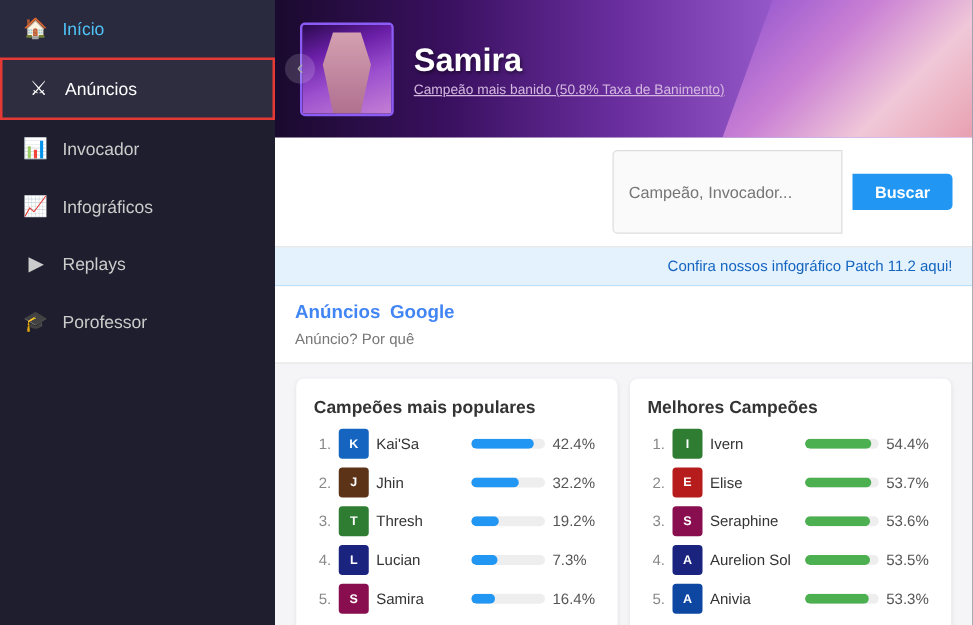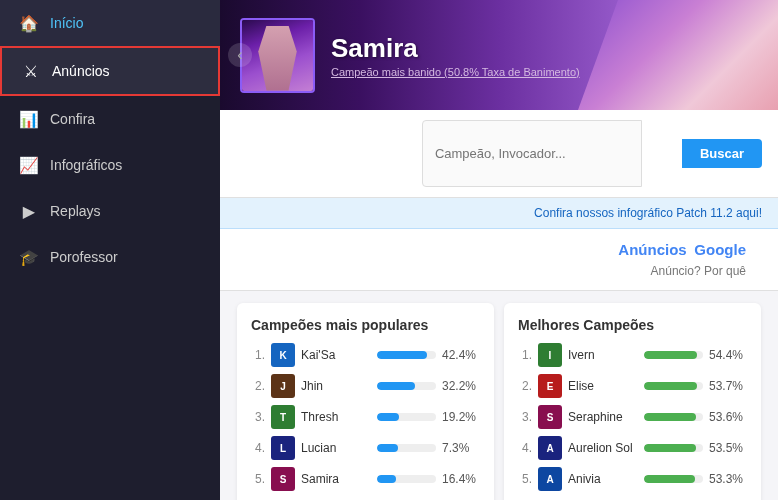--- a/index.html
+++ b/index.html
@@ -136,58 +136,57 @@
     .search-area {
       background: #fff;
       padding: 10px 16px;
       display: flex;
       align-items: center;
       justify-content: flex-end;
       gap: 8px;
       border-bottom: 1px solid #e0e0e0;
     }
     .search-input {
-      width: 220px;
+      width: 184px;
       padding: 25px 12px;
       border: 1px solid #ddd;
       border-radius: 4px 0 0 4px;
       font-size: 13px;
       color: #999;
       outline: none;
       background: #fafafa;
     }
     .search-btn {
       padding: 7px 18px;
       background: #2196f3;
       color: #fff;
       border: none;
       border-radius: 0 4px 4px 0;
       font-size: 13px;
       cursor: pointer;
       font-weight: 600;
-      margin-left: 32px;
     }
 
     
     .info-bar {
       background: #e3f2fd;
       padding: 8px 16px;
       text-align: right;
       font-size: 12px;
       color: #1565c0;
       border-bottom: 1px solid #bbdefb;
     }
 
     
     .ad-area {
       background: #fff;
-      padding: 12px 32px;
+      padding: 12px 16px;
       display: flex;
       flex-direction: column;
-      align-items: flex-end;
+      align-items: flex-start;
       border-bottom: 1px solid #e0e0e0;
     }
     .ad-title {
       font-size: 13px;
       color: #555;
       margin-bottom: 6px;
     }
     .ad-title span {
       color: #4285f4;
       font-weight: 700;
@@ -297,21 +296,21 @@
   <div class="sidebar-item active-home">
     <span class="sidebar-icon">🏠</span>
     <span class="sidebar-label">Início</span>
   </div>
   <div class="sidebar-item campeoes-active" style="border: 2px solid #e53935;">
     <span class="sidebar-icon">⚔</span>
     <span class="sidebar-label">Anúncios</span>
   </div>
   <div class="sidebar-item">
     <span class="sidebar-icon">📊</span>
-    <span class="sidebar-label">Confira</span>
+    <span class="sidebar-label">Invocador</span>
   </div>
   <div class="sidebar-item">
     <span class="sidebar-icon">📈</span>
     <span class="sidebar-label">Infográficos</span>
   </div>
   <div class="sidebar-item">
     <span class="sidebar-icon">▶</span>
     <span class="sidebar-label">Replays</span>
   </div>
   <div class="sidebar-item">

